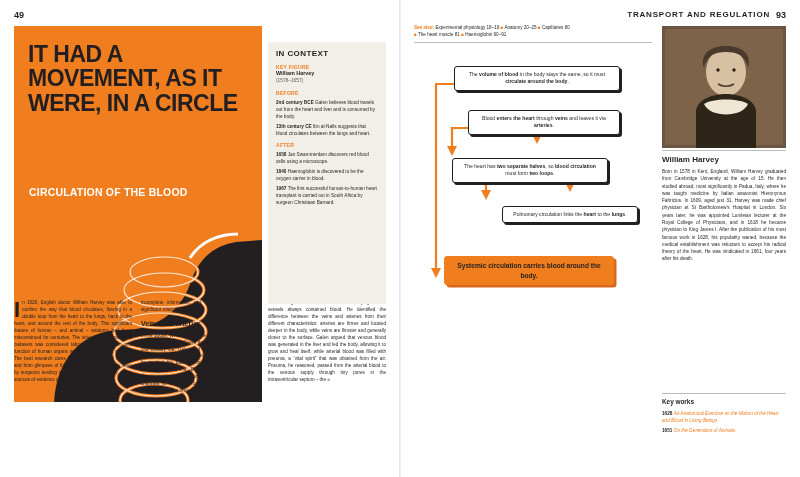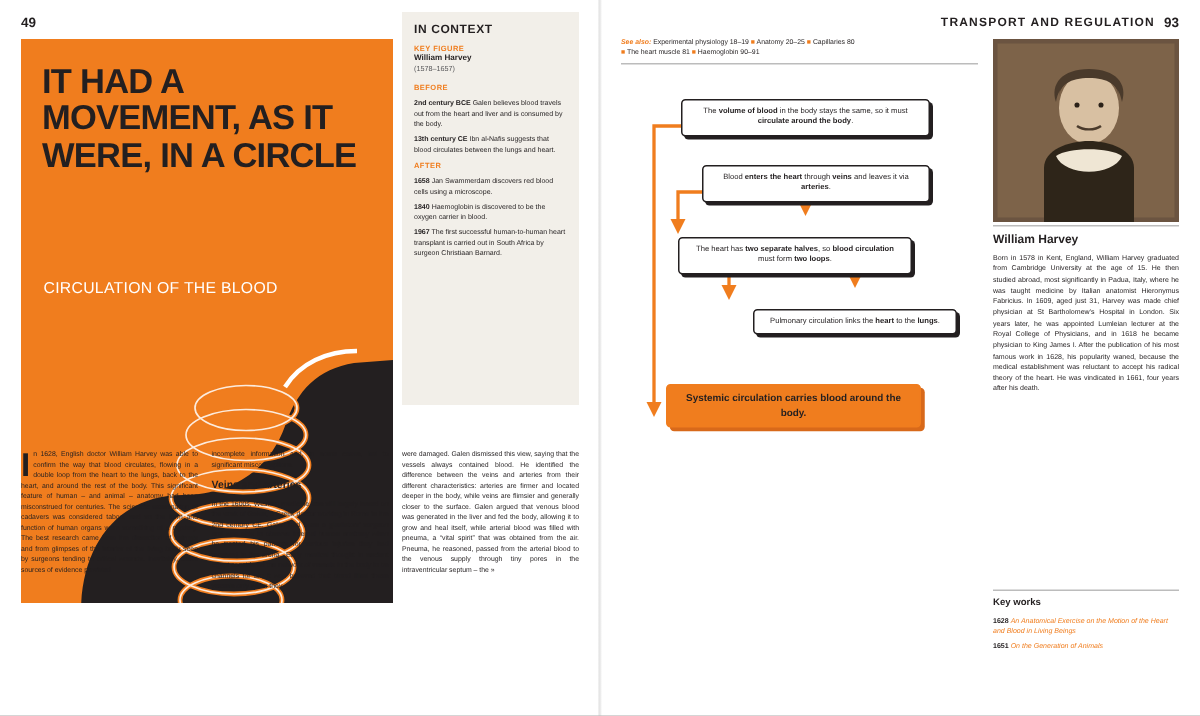--- a/index.html
+++ b/index.html
@@ -56,21 +56,21 @@
     line-height: 1.06;
     letter-spacing: -0.5px;
     color: #231f20;
     text-transform: uppercase;
   }
   .subhead {
     position: absolute;
     left: 15px;
     top: 160px;
     width: 230px;
-    font-weight: normal;
+    font-weight: bold;
     font-size: 10.5px;
     letter-spacing: 0.2px;
     color: #ffffff;
     text-transform: uppercase;
   }
   
   .illo {
     position: absolute;
     left: 0;
     top: 186px;
@@ -111,21 +111,21 @@
     font-weight: bold;
     font-size: 7px;
     margin: 5px 0 3px 0;
     color: #231f20;
   }
 
   
   .incontext {
     position: absolute;
     left: 268px;
-    top: 8px;
+    top: 42px;
     width: 118px;
     height: 262px;
     background: #f2efe9;
     box-sizing: border-box;
     padding: 7px 8px;
   }
   .incontext h3 {
     margin: 0 0 6px 0;
     font-size: 8px;
     font-weight: bold;

